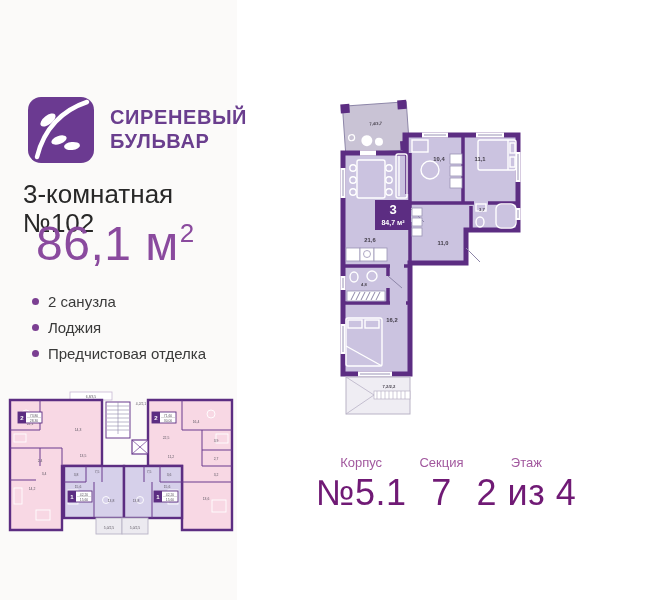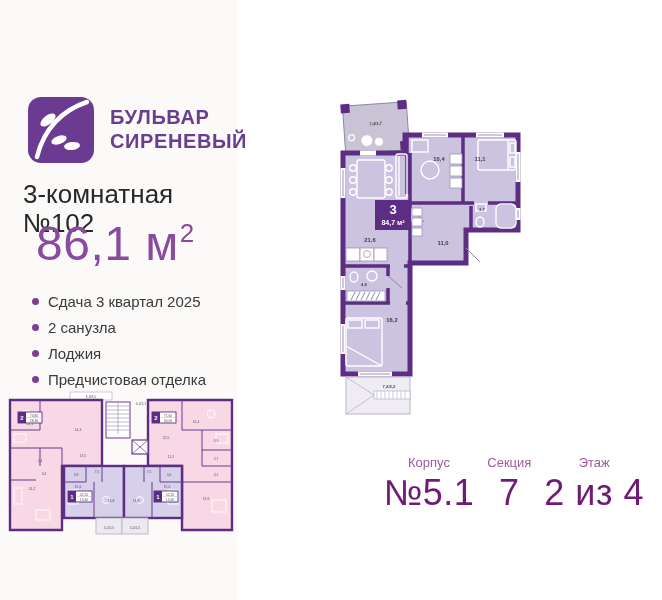--- a/index.html
+++ b/index.html
@@ -16,21 +16,21 @@
   .apt-area{position:absolute;left:36px;top:216px;font-size:48px;color:#8a4a9e;font-weight:500;letter-spacing:.5px;}
   .apt-area sup{font-size:26px;vertical-align:18px;margin-left:1px;}
   
   .features{position:absolute;left:32px;top:288px;list-style:none;margin:0;padding:0;}
   .features li{display:flex;align-items:center;font-size:15px;color:#3a3a3a;height:26px;}
   .features .dot{width:7px;height:7px;border-radius:50%;background:#7b3f92;margin-right:9px;flex:0 0 auto;}
   
   .section-plan{position:absolute;left:6px;top:390px;}
   .main-plan{position:absolute;left:330px;top:96px;}
   
-  .details{position:absolute;left:248px;top:455px;width:396px;display:flex;justify-content:flex-end;}
+  .details{position:absolute;left:248px;top:455px;width:396px;display:flex;justify-content:center;}
   .detail{text-align:center;min-width:70px;}
   .detail .lbl{font-size:13px;color:#a2589e;margin-bottom:2px;}
   .detail .val{font-size:36px;color:#701a75;letter-spacing:.5px;}
   
   text{font-family:"Liberation Sans",sans-serif;}
   .room-lb{fill:#3f3a45;font-size:5.8px;font-weight:600;}
   .sm-lb{fill:#4a4550;font-size:4.2px;font-weight:600;}
   .tn-lb{fill:#5a5560;font-size:3.4px;}
 </style>
 </head>
@@ -42,36 +42,32 @@
   <div class="logo">
     <div class="logo-square">
       <svg width="66" height="66" viewBox="0 0 66 66">
         <path d="M59,5 C35,13 16,31 9,60" fill="none" stroke="#ffffff" stroke-width="4.5" stroke-linecap="round"></path>
         <ellipse cx="20" cy="23" rx="9" ry="4.5" fill="#ffffff" transform="rotate(-38 20 23)"></ellipse>
         <ellipse cx="31" cy="43" rx="8" ry="4" fill="#ffffff" transform="rotate(-20 31 43)"></ellipse>
         <ellipse cx="44" cy="49" rx="8" ry="4" fill="#ffffff" transform="rotate(-6 44 49)"></ellipse>
       </svg>
     </div>
     <div class="logo-text">
+      <div>СИРЕНЕВЫЙ</div>
       <div>БУЛЬВАР</div>
-      <div>СИРЕНЕВЫЙ</div>
     </div>
   </div>
 
   <div class="apt-type">
     <div>3-комнатная</div>
     <div>№102</div>
   </div>
   <div class="apt-area"><span>86,1 м</span><sup>2</sup></div>
 
   <ul class="features">
-    <li>
-        <span class="dot"></span>
-        <span>Сдача 3 квартал 2025</span>
-      </li>
     <li>
         <span class="dot"></span>
         <span>2 санузла</span>
       </li>
     <li>
         <span class="dot"></span>
         <span>Лоджия</span>
       </li>
     <li>
         <span class="dot"></span>

